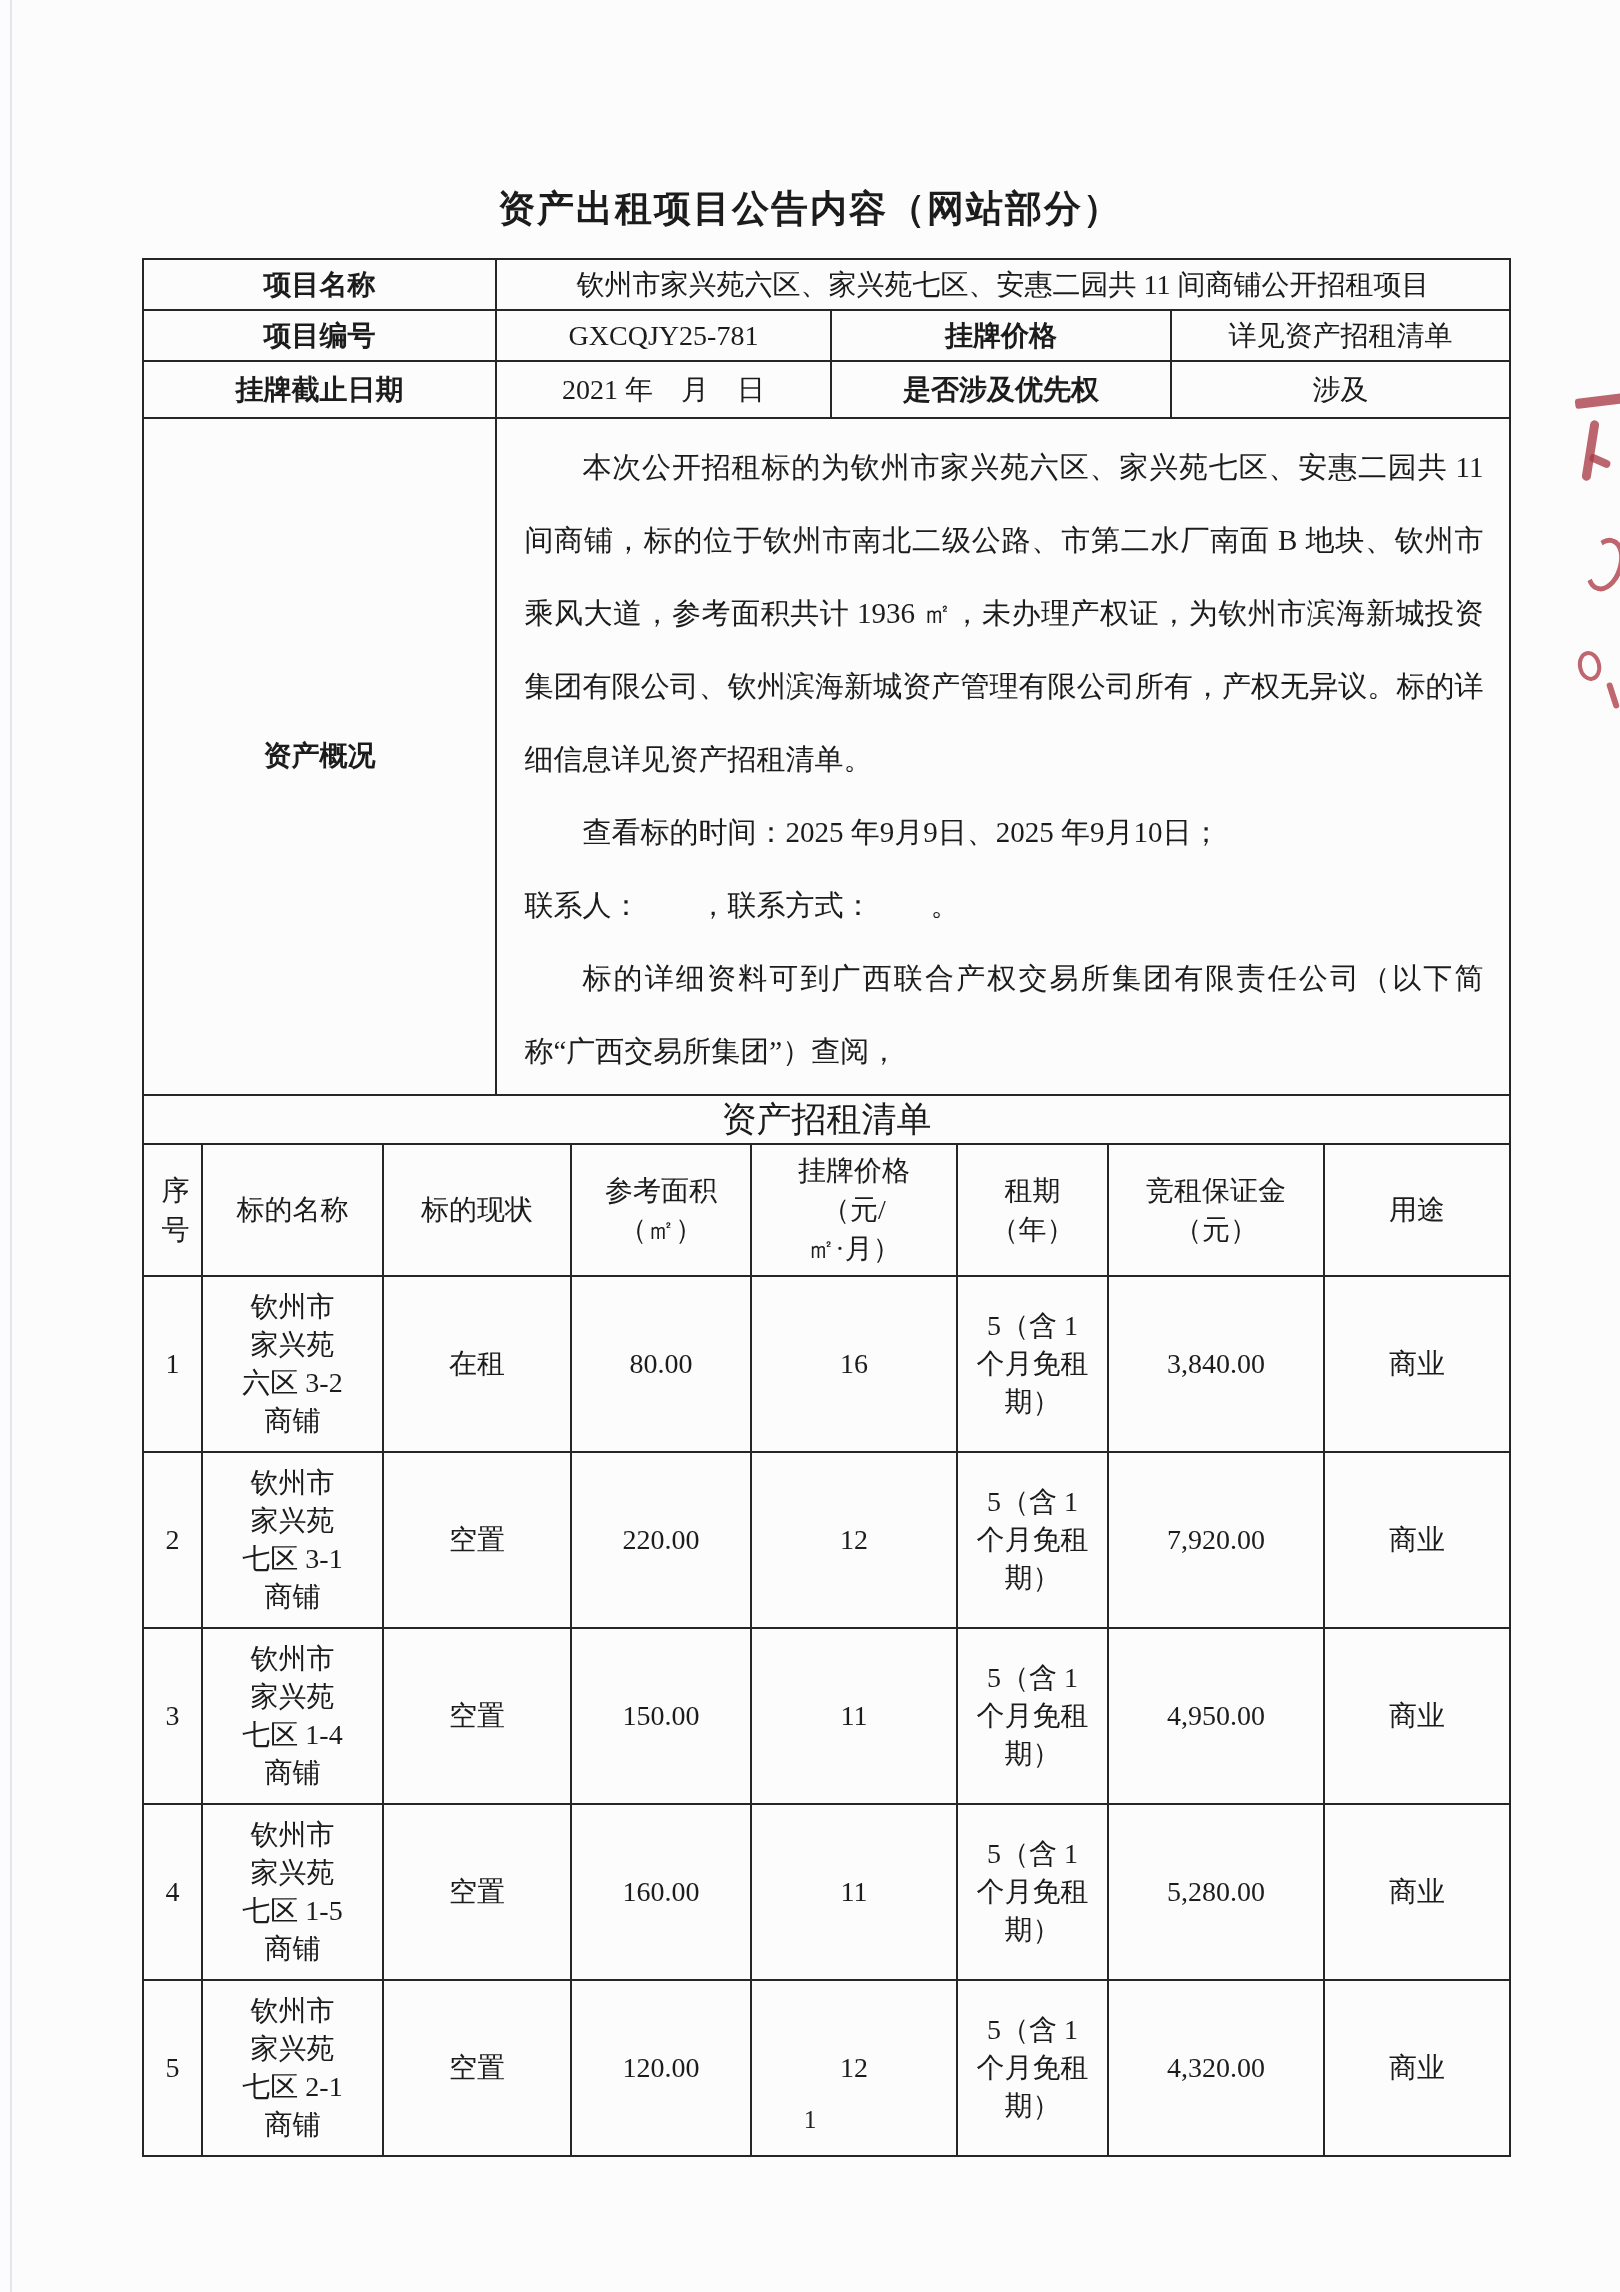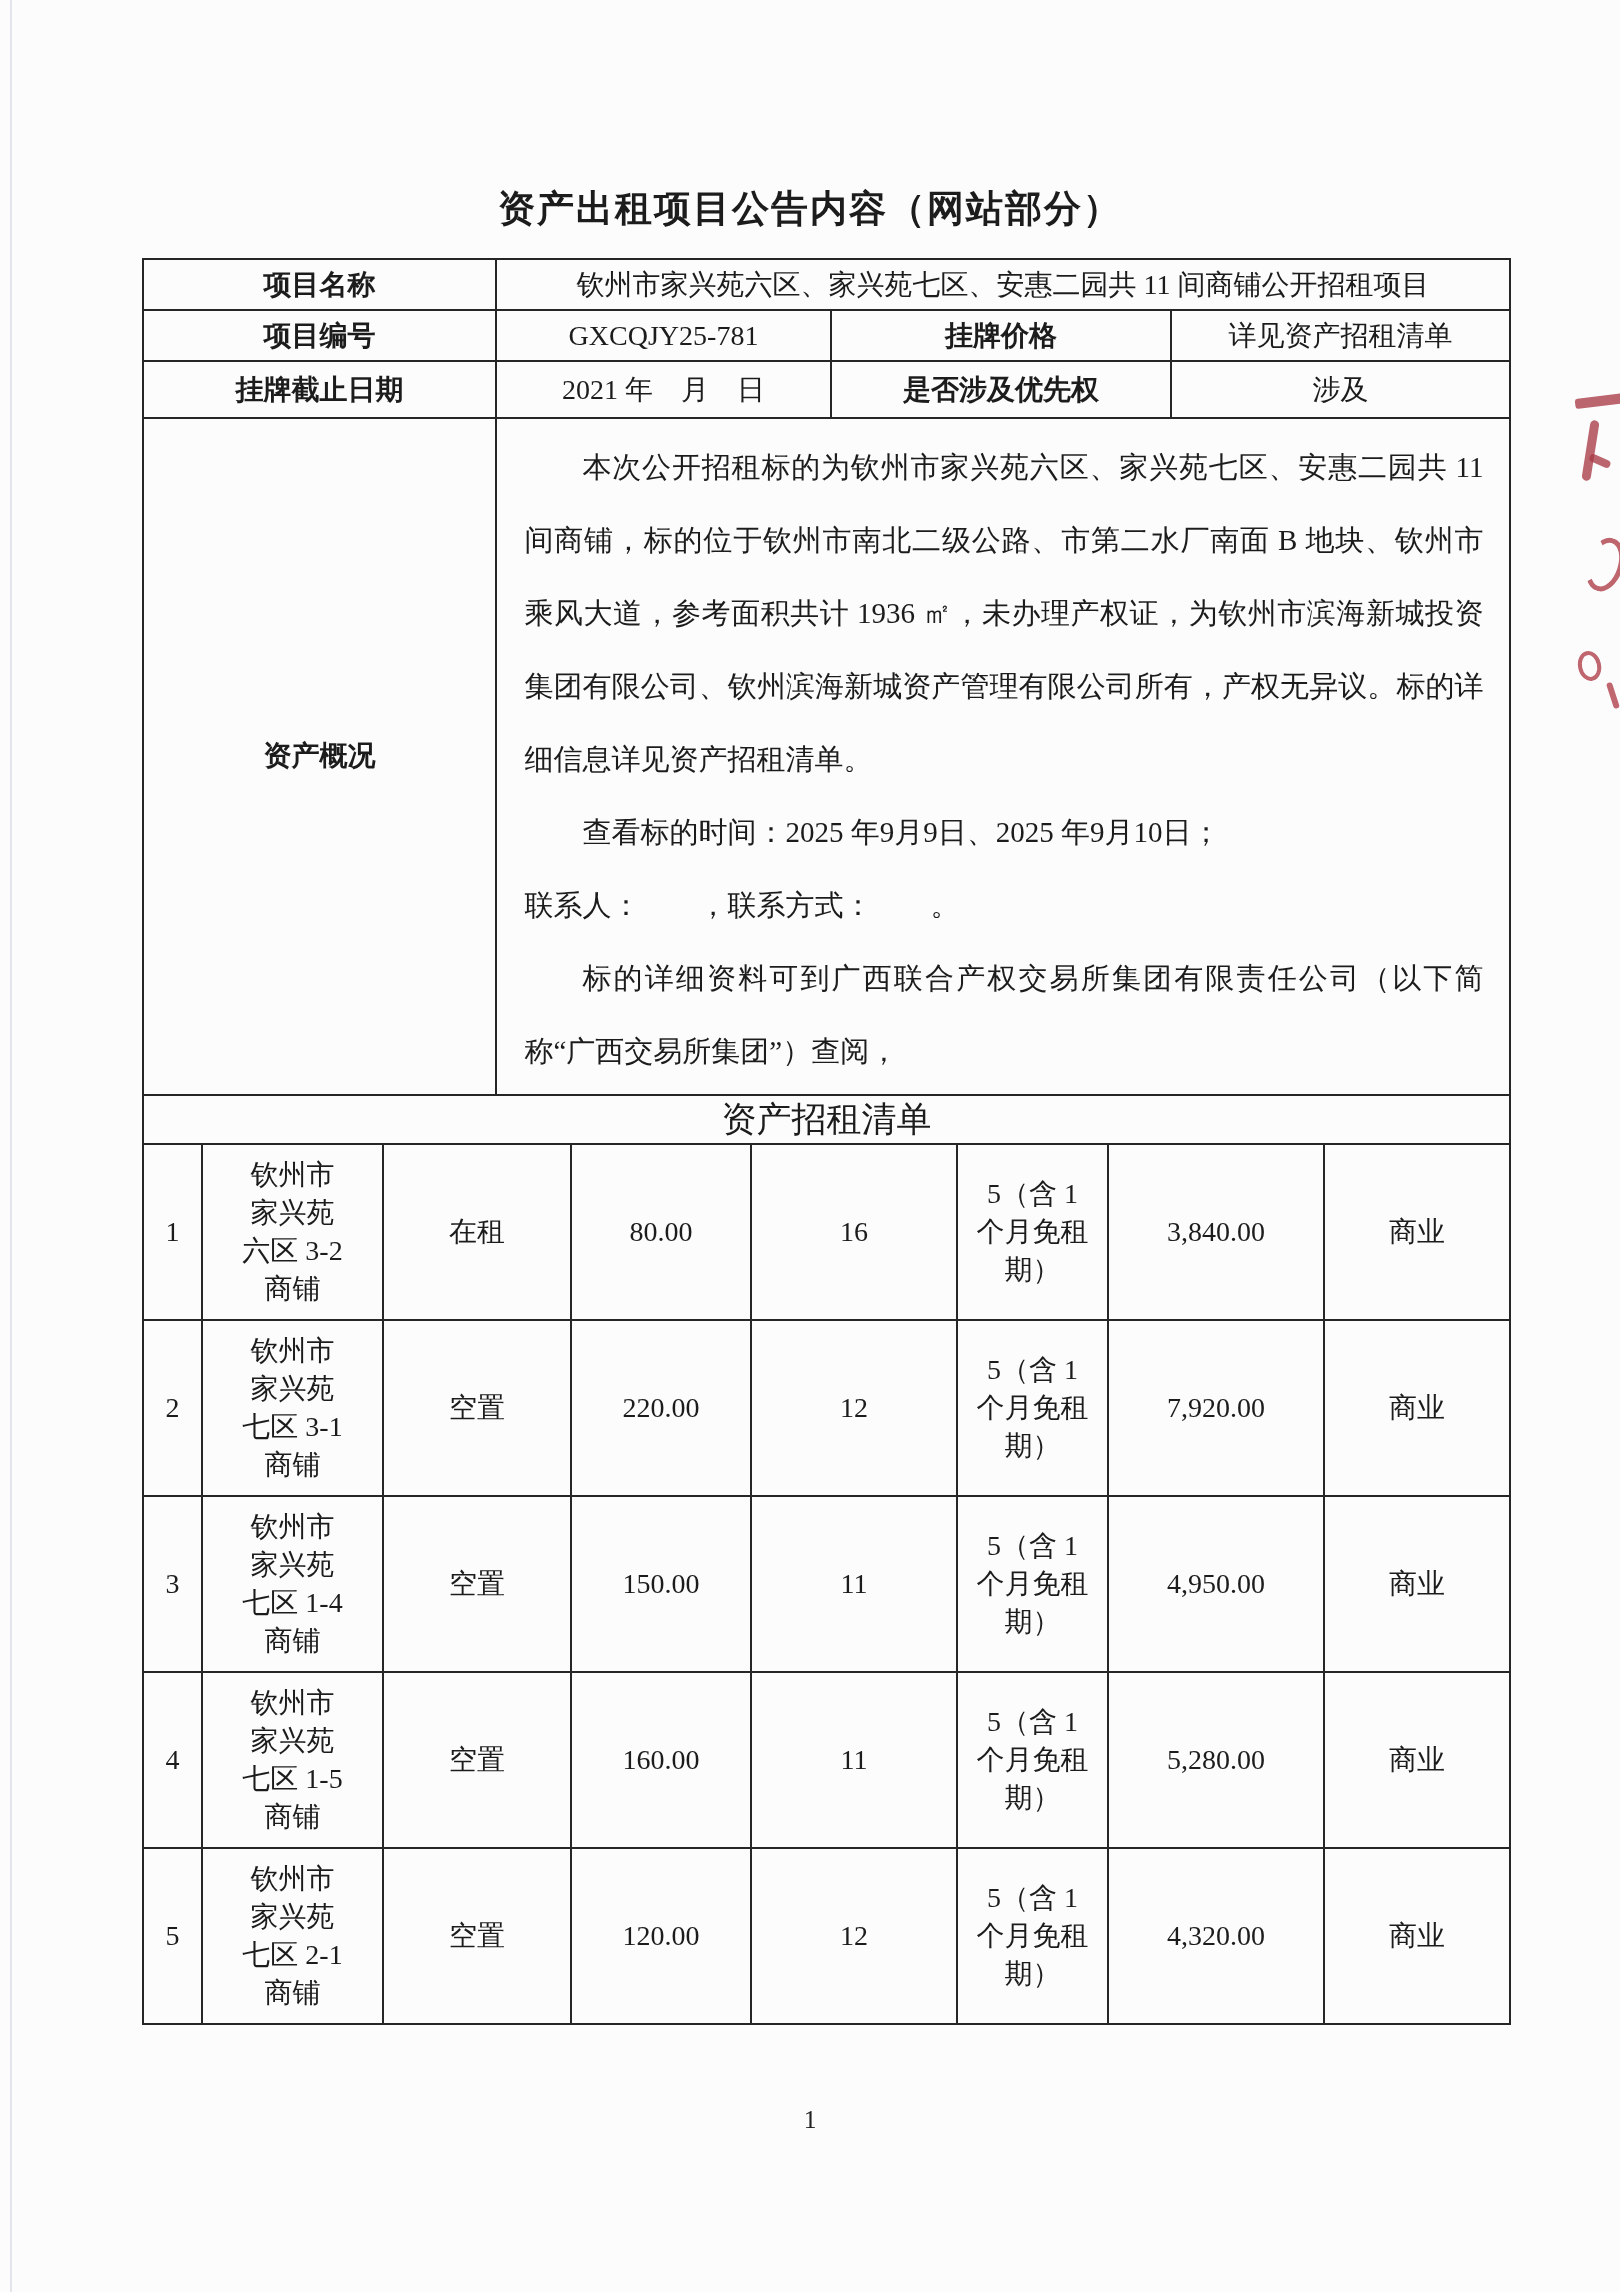--- a/index.html
+++ b/index.html
@@ -116,20 +116,35 @@
         <col style="width:59px">
           <col style="width:181px">
           <col style="width:188px">
           <col style="width:180px">
         <col style="width:206px">
           <col style="width:151px">
           <col style="width:216px">
           <col style="width:186px">
       </colgroup>
       <tbody>
+          <tr class="head">
+        <td>序号</td>
+        <td>标的名称</td>
+        <td>标的现状</td>
+        <td>参考面积
+（㎡）</td>
+        <td>挂牌价格
+（元/
+㎡·月）</td>
+        <td>租期
+（年）</td>
+        <td>竞租保证金
+（元）</td>
+        <td>用途</td>
+      </tr>
       <tr class="data">
         <td>1</td>
         <td class="c-name">钦州市家兴苑六区 3-2 商铺</td>
         <td>在租</td>
         <td>80.00</td>
         <td>16</td>
         <td class="c-term">5（含 1 个月免租期）</td>
         <td>3,840.00</td>
         <td>商业</td>
       </tr>

